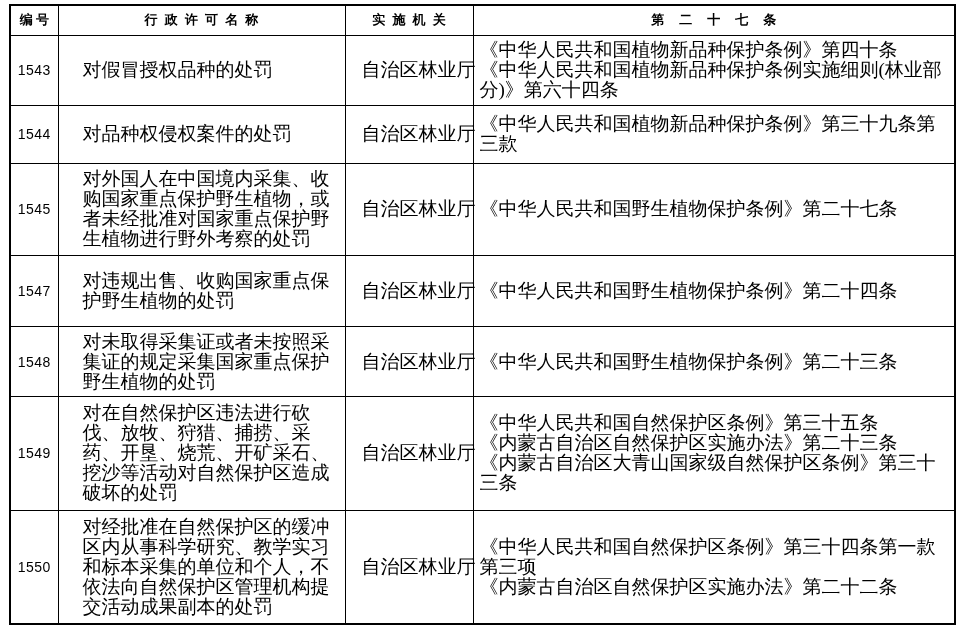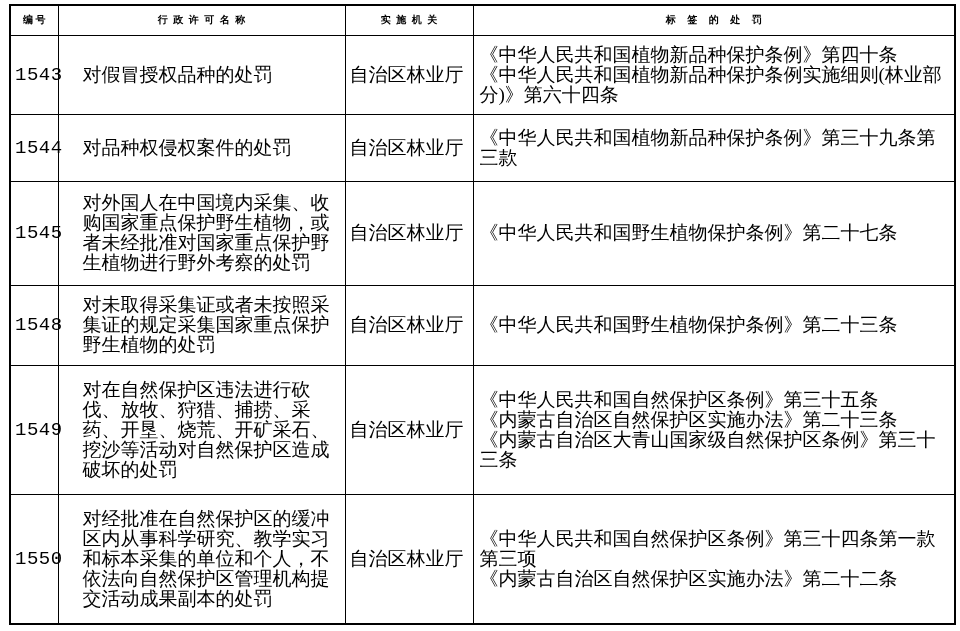--- a/index.html
+++ b/index.html
@@ -28,52 +28,52 @@
     table-layout: fixed;
     background: #ffffff;
   }
   table.permits, table.permits th, table.permits td {
     border: 1px solid #000000;
   }
   table.permits {
     border-width: 2px;
   }
   th {
-    font-size: 10px;
+    font-size: 13px;
     font-weight: bold;
     text-align: center;
     vertical-align: middle;
     padding: 5px 2px;
     white-space: nowrap;
   }
   th.h-id     { letter-spacing: 0.25em; text-indent: 0.25em; }
   th.h-name   { letter-spacing: 0.55em; text-indent: 0.55em; }
   th.h-agency { letter-spacing: 0.55em; text-indent: 0.55em; }
   th.h-legal  { letter-spacing: 1.15em; text-indent: 1.15em; }
   td {
     font-size: 19px;
     line-height: 20px;
     vertical-align: middle;
     padding: 2px 4px;
     font-family: Liberation Serif, serif;
   }
   td.c-id {
     text-align: center;
-    font-family: Liberation Mono, monospace;
-    font-size: 19px;
+    font-family: Liberation Sans, sans-serif;
+    font-size: 14px;
     letter-spacing: 0.5px;
   }
   td.c-name {
     text-align: left;
     padding-left: 24px;
     padding-right: 5px;
   }
   td.c-agency {
     text-align: left;
-    padding-left: 4px;
+    padding-left: 16px;
     white-space: nowrap;
   }
   td.c-legal {
     text-align: left;
     padding-left: 6px;
     padding-right: 4px;
     white-space: pre-line;
   }
   
   tr.hdr      { height: 30px; }
@@ -95,21 +95,21 @@
       <col style="width:48px">
       <col style="width:287px">
       <col style="width:128px">
       <col style="width:482px">
     </colgroup>
     <thead>
       <tr class="hdr">
         <th class="h-id">编号</th>
         <th class="h-name">行政许可名称</th>
         <th class="h-agency">实施机关</th>
-        <th class="h-legal">标签的处罚</th>
+        <th class="h-legal">第二十七条</th>
       </tr>
     </thead>
     <tbody>
       <tr class="r-1543">
         <td class="c-id">1543</td>
         <td class="c-name">对假冒授权品种的处罚</td>
         <td class="c-agency">自治区林业厅</td>
         <td class="c-legal">《中华人民共和国植物新品种保护条例》第四十条
 《中华人民共和国植物新品种保护条例实施细则(林业部分)》第六十四条</td>
       </tr>
@@ -117,20 +117,26 @@
         <td class="c-id">1544</td>
         <td class="c-name">对品种权侵权案件的处罚</td>
         <td class="c-agency">自治区林业厅</td>
         <td class="c-legal">《中华人民共和国植物新品种保护条例》第三十九条第三款</td>
       </tr>
       <tr class="r-1545">
         <td class="c-id">1545</td>
         <td class="c-name">对外国人在中国境内采集、收购国家重点保护野生植物，或者未经批准对国家重点保护野生植物进行野外考察的处罚</td>
         <td class="c-agency">自治区林业厅</td>
         <td class="c-legal">《中华人民共和国野生植物保护条例》第二十七条</td>
+      </tr>
+      <tr class="r-1547">
+        <td class="c-id">1547</td>
+        <td class="c-name">对违规出售、收购国家重点保护野生植物的处罚</td>
+        <td class="c-agency">自治区林业厅</td>
+        <td class="c-legal">《中华人民共和国野生植物保护条例》第二十四条</td>
       </tr>
       <tr class="r-1548">
         <td class="c-id">1548</td>
         <td class="c-name">对未取得采集证或者未按照采集证的规定采集国家重点保护野生植物的处罚</td>
         <td class="c-agency">自治区林业厅</td>
         <td class="c-legal">《中华人民共和国野生植物保护条例》第二十三条</td>
       </tr>
       <tr class="r-1549">
         <td class="c-id">1549</td>
         <td class="c-name">对在自然保护区违法进行砍伐、放牧、狩猎、捕捞、采药、开垦、烧荒、开矿采石、挖沙等活动对自然保护区造成破坏的处罚</td>

